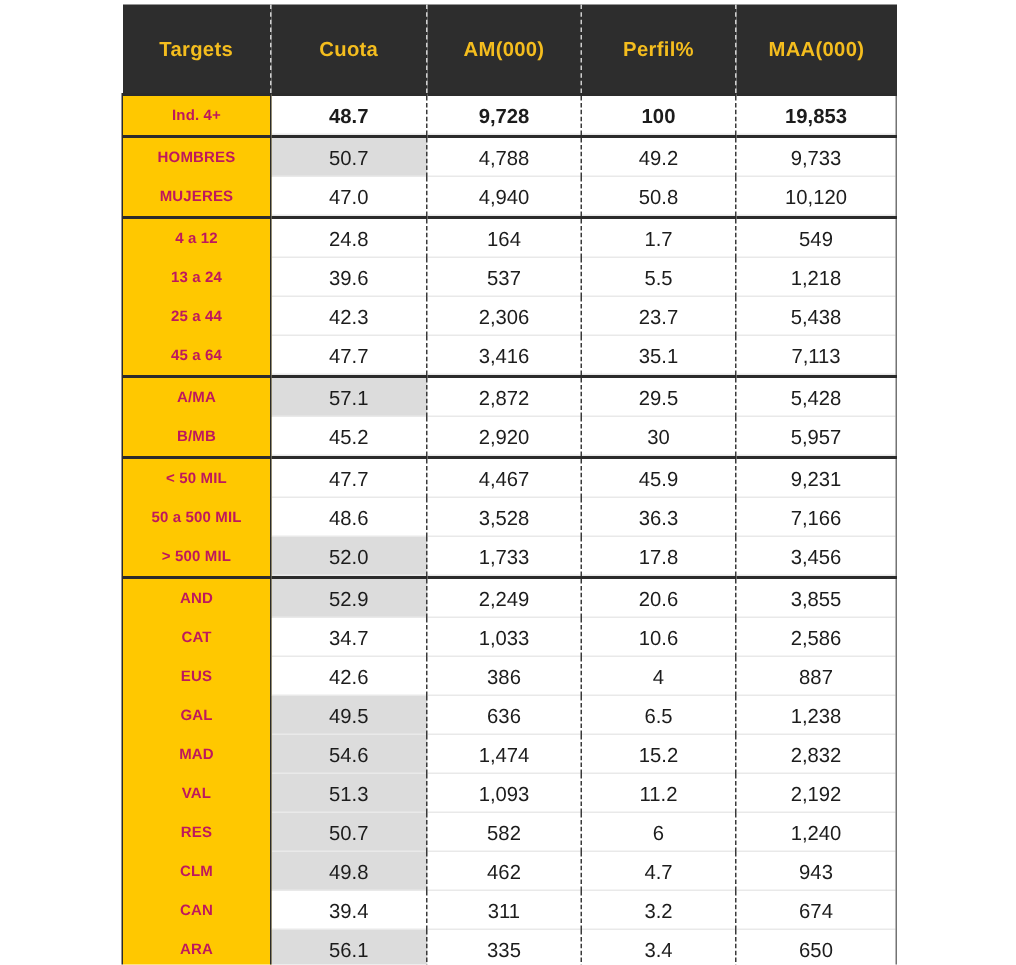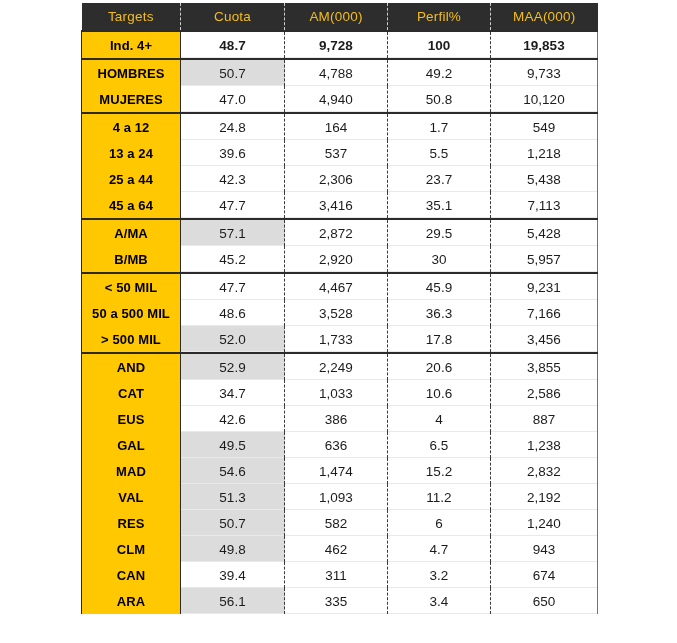--- a/index.html
+++ b/index.html
@@ -32,46 +32,46 @@
   table.audience-table col.c-cuota  { width: 104px; }
   table.audience-table col.c-am     { width: 103px; }
   table.audience-table col.c-perfil { width: 103px; }
   table.audience-table col.c-maa    { width: 107px; }
 
   
   thead th {
     background: #2d2d2d;
     color: #F4BD1E;
     font-size: 13.5px;
-    font-weight: normal;
+    font-weight: bold;
     text-align: center;
     height: 27px;
-    padding: 0;
+    padding: 16px;
     letter-spacing: 0.2px;
   }
   thead th.sep {
     border-left: 1px dashed #cfcfcf;
   }
 
   
   tbody td {
     height: 26px;
     padding: 0;
     text-align: center;
     font-size: 13.5px;
     color: #1c1c1c;
     background: #ffffff;
     border-left: 1px dashed #3a3a3a;
     border-right: 1px dashed #3a3a3a;
   }
   tbody td.target {
     background: #FFC800;
     font-weight: bold;
-    font-size: 13px;
-    color: #000000;
+    font-size: 10px;
+    color: #be185d;
     border-left: 1px solid #2b2b2b;
     border-right: 1px solid #2b2b2b;
     letter-spacing: 0.1px;
   }
   tbody td.cuota {
     border-left: 1px solid #2b2b2b;
   }
   tbody td.maa {
     border-right: 1px solid #737373;
   }

